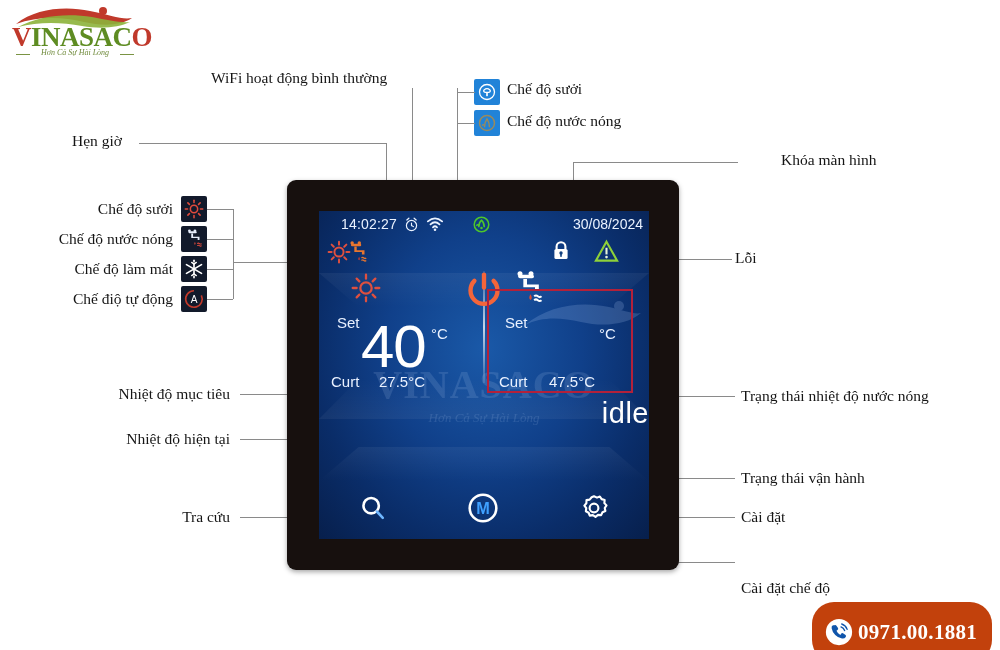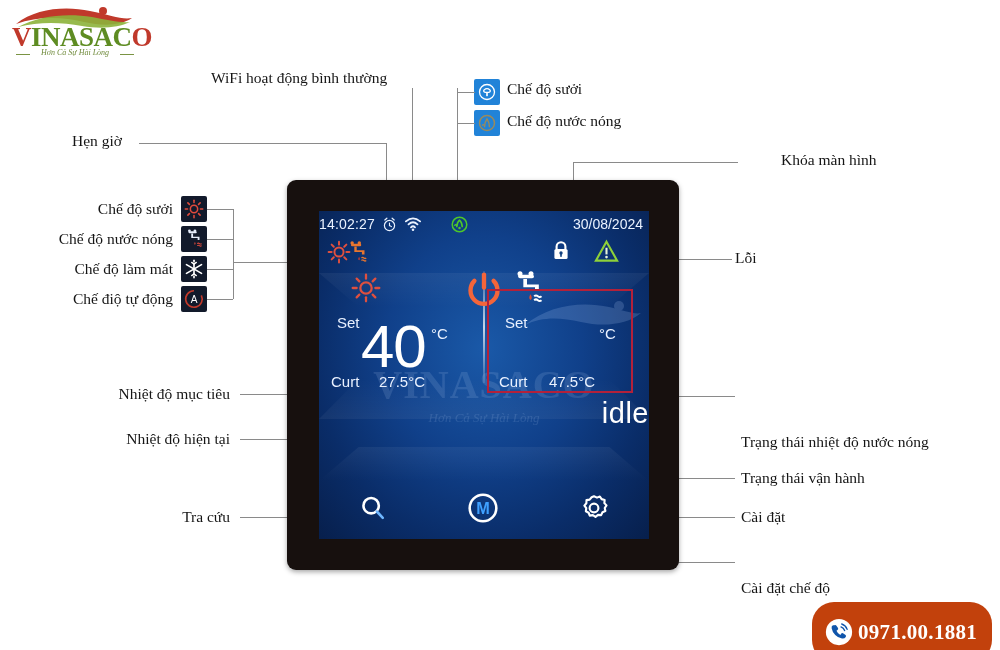--- a/index.html
+++ b/index.html
@@ -100,21 +100,21 @@
   #wm .w1{font-family:"Liberation Serif",serif;font-weight:bold;font-size:40px;color:#cfe2ff;letter-spacing:1px;}
   #wm .w2{font-family:"Liberation Serif",serif;font-style:italic;font-size:13px;color:#cfe2ff;margin-top:2px;}
   #wmwave{position:absolute;right:6px;top:84px;width:120px;height:44px;opacity:.18;}
 
   
   #statusbar{
     position:absolute;left:0;top:0;width:100%;height:26px;
     display:flex;align-items:center;
   }
   #statusbar .time{
-    margin-left:0;color:#eaf2ff;font-family:"Liberation Sans",sans-serif;
+    margin-left:22px;color:#eaf2ff;font-family:"Liberation Sans",sans-serif;
     font-size:14px;letter-spacing:.2px;
   }
   #statusbar .date{
     position:absolute;right:6px;color:#eaf2ff;
     font-family:"Liberation Sans",sans-serif;font-size:14px;
   }
   
   #iconrow{position:absolute;left:0;top:26px;width:100%;height:30px;}
 
   
@@ -269,21 +269,21 @@
   <svg width="22" height="22" viewBox="0 0 24 24">
     <path d="M12 3 a9 9 0 1 0 8 5" fill="none" stroke="#c0392b" stroke-width="1.8"></path>
     <text x="12" y="16.5" text-anchor="middle" font-family="Liberation Sans, sans-serif" font-size="11" fill="#ffffff">A</text>
   </svg>
 </div>
 
 <div class="abs anno r" style="left:0px;top:386px;width:230px;">Nhiệt độ mục tiêu</div>
 <div class="abs anno r" style="left:0px;top:431px;width:230px;">Nhiệt độ hiện tại</div>
 <div class="abs anno r" style="left:0px;top:509px;width:230px;">Tra cứu</div>
 
-<div class="abs anno" style="left:741px;top:388px;margin-top:46px;">Trạng thái nhiệt độ nước nóng</div>
+<div class="abs anno" style="left:741px;top:388px;">Trạng thái nhiệt độ nước nóng</div>
 <div class="abs anno" style="left:741px;top:470px;">Trạng thái vận hành</div>
 <div class="abs anno" style="left:741px;top:509px;">Cài đặt</div>
 <div class="abs anno" style="left:741px;top:574px;margin-top:6px;">Cài đặt chế độ</div>
 
 <div class="abs line hline" style="left:139px;top:143px;width:247px;"></div>
 <div class="abs line vline" style="left:386px;top:143px;height:82px;"></div>
 
 <div class="abs line vline" style="left:412px;top:88px;height:137px;"></div>
 
 <div class="abs line vline" style="left:457px;top:88px;height:136px;"></div>

